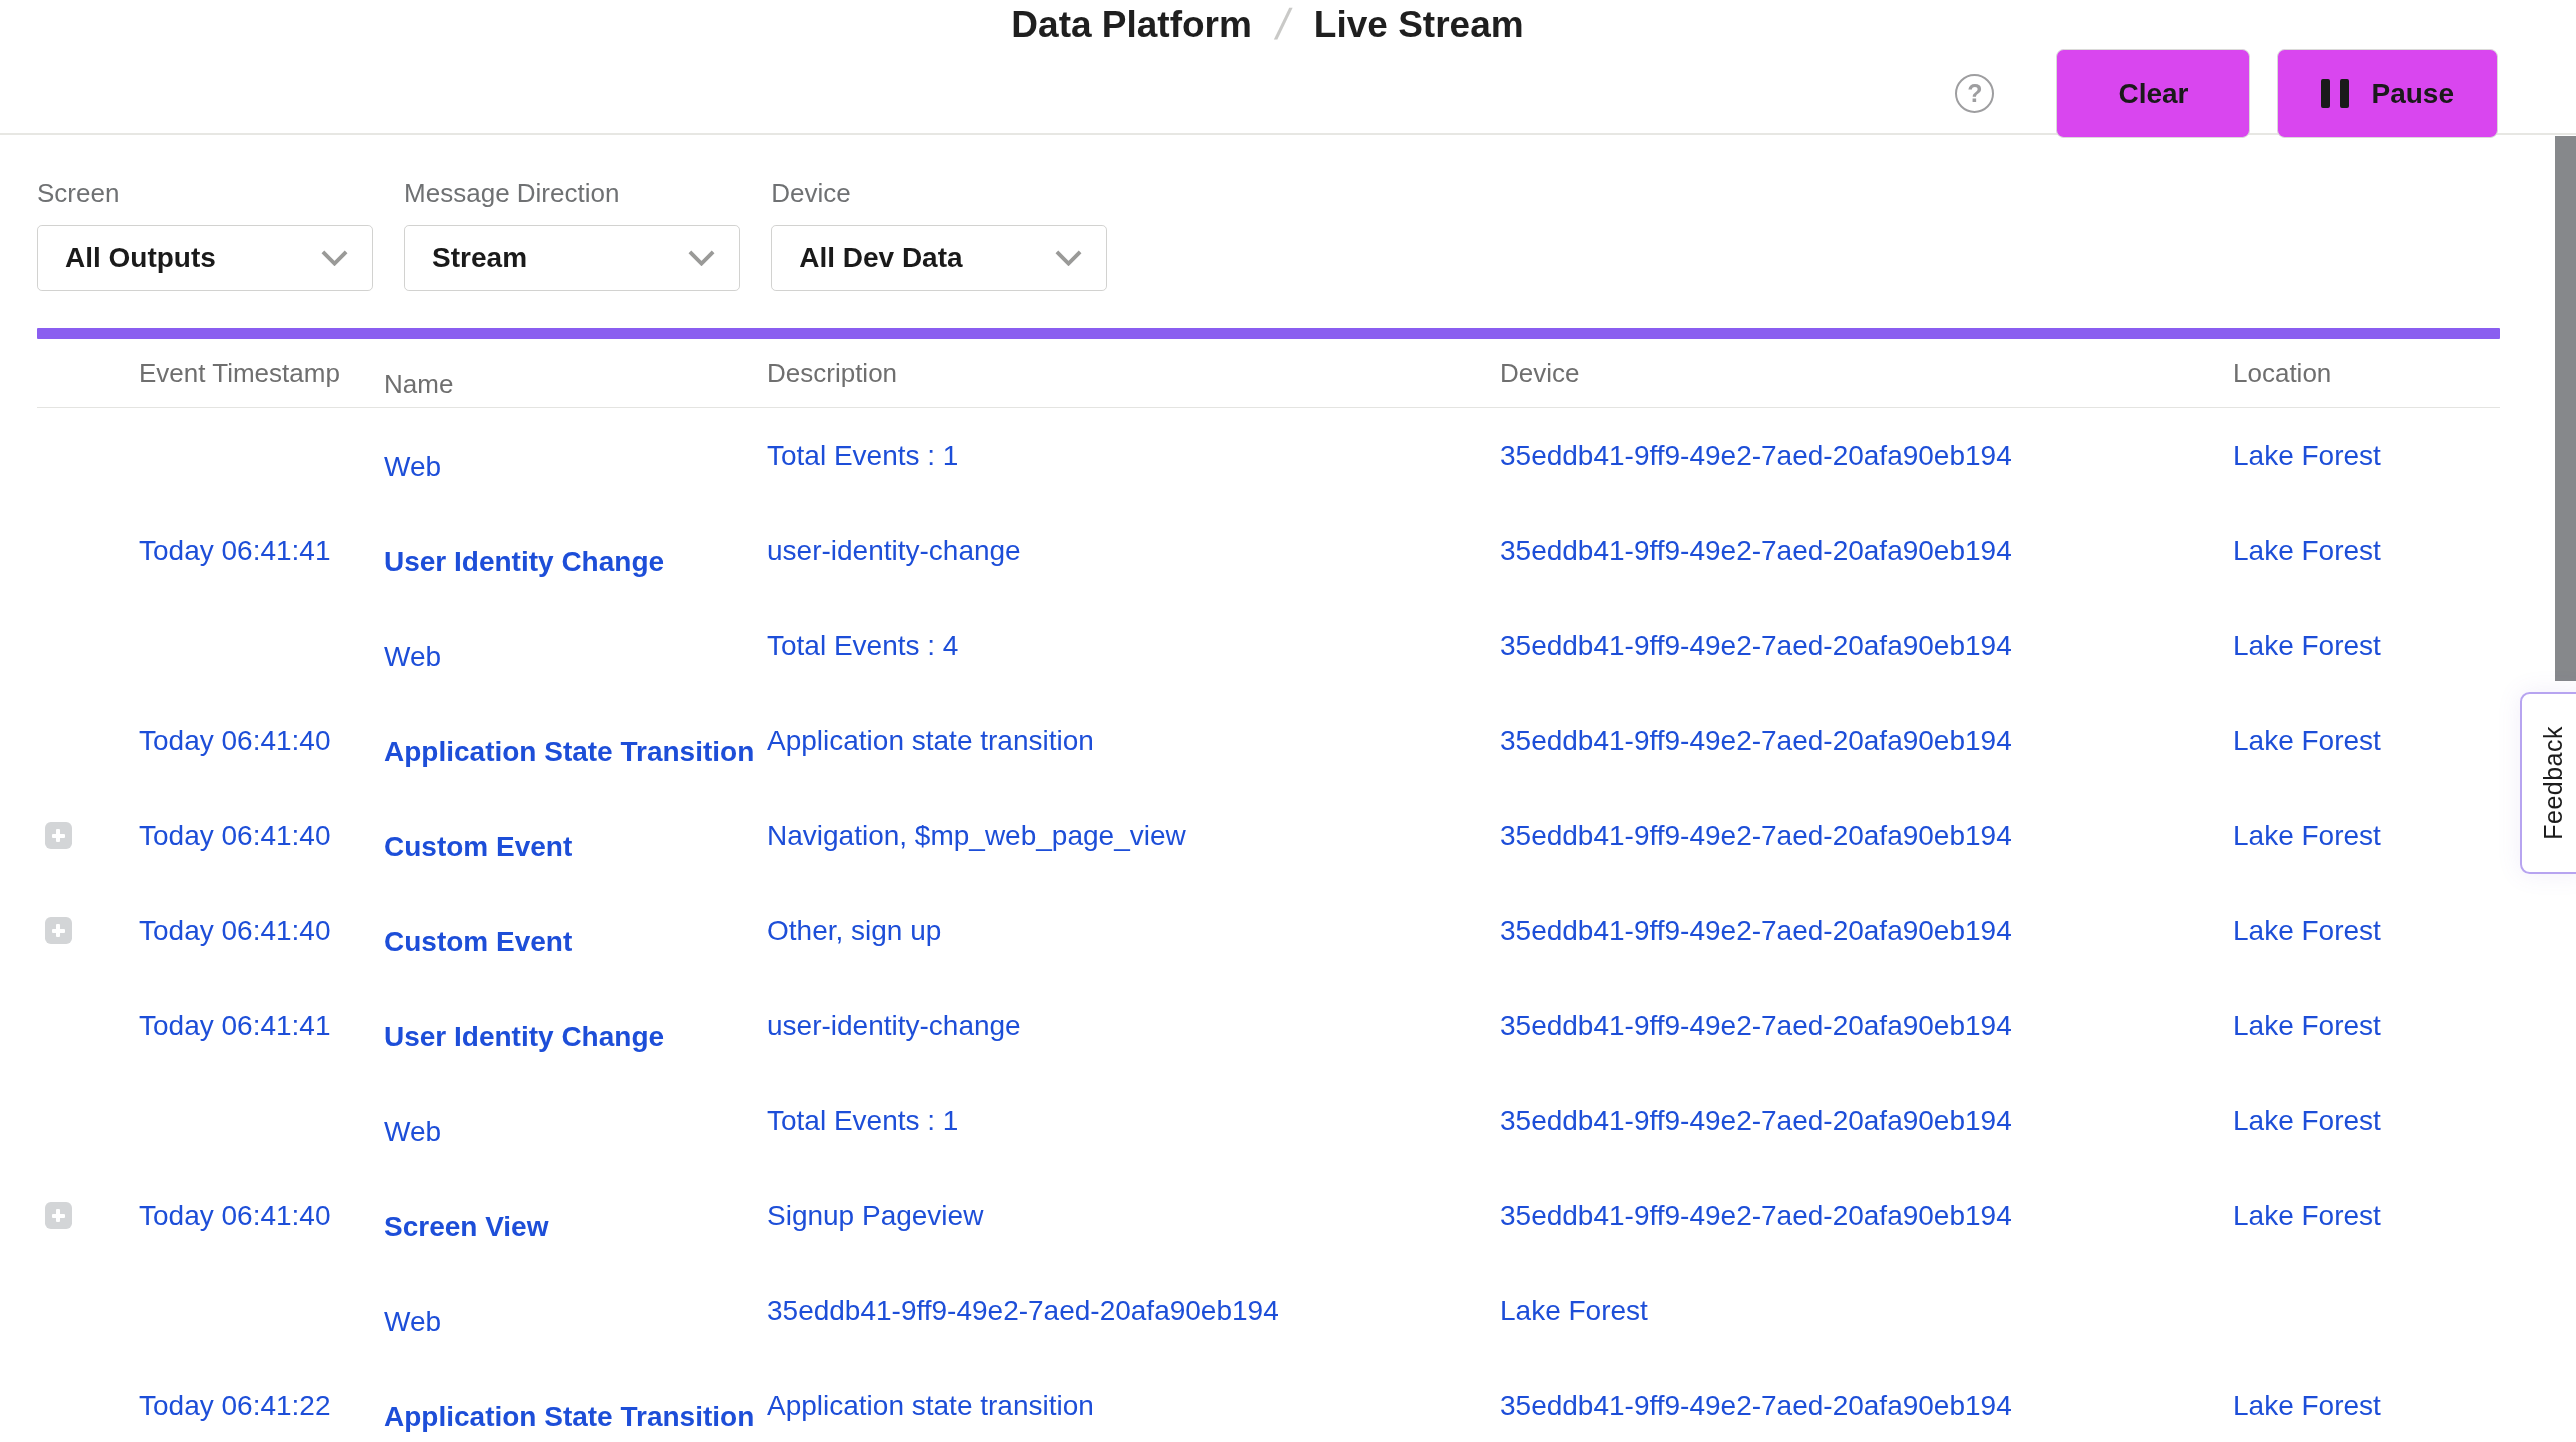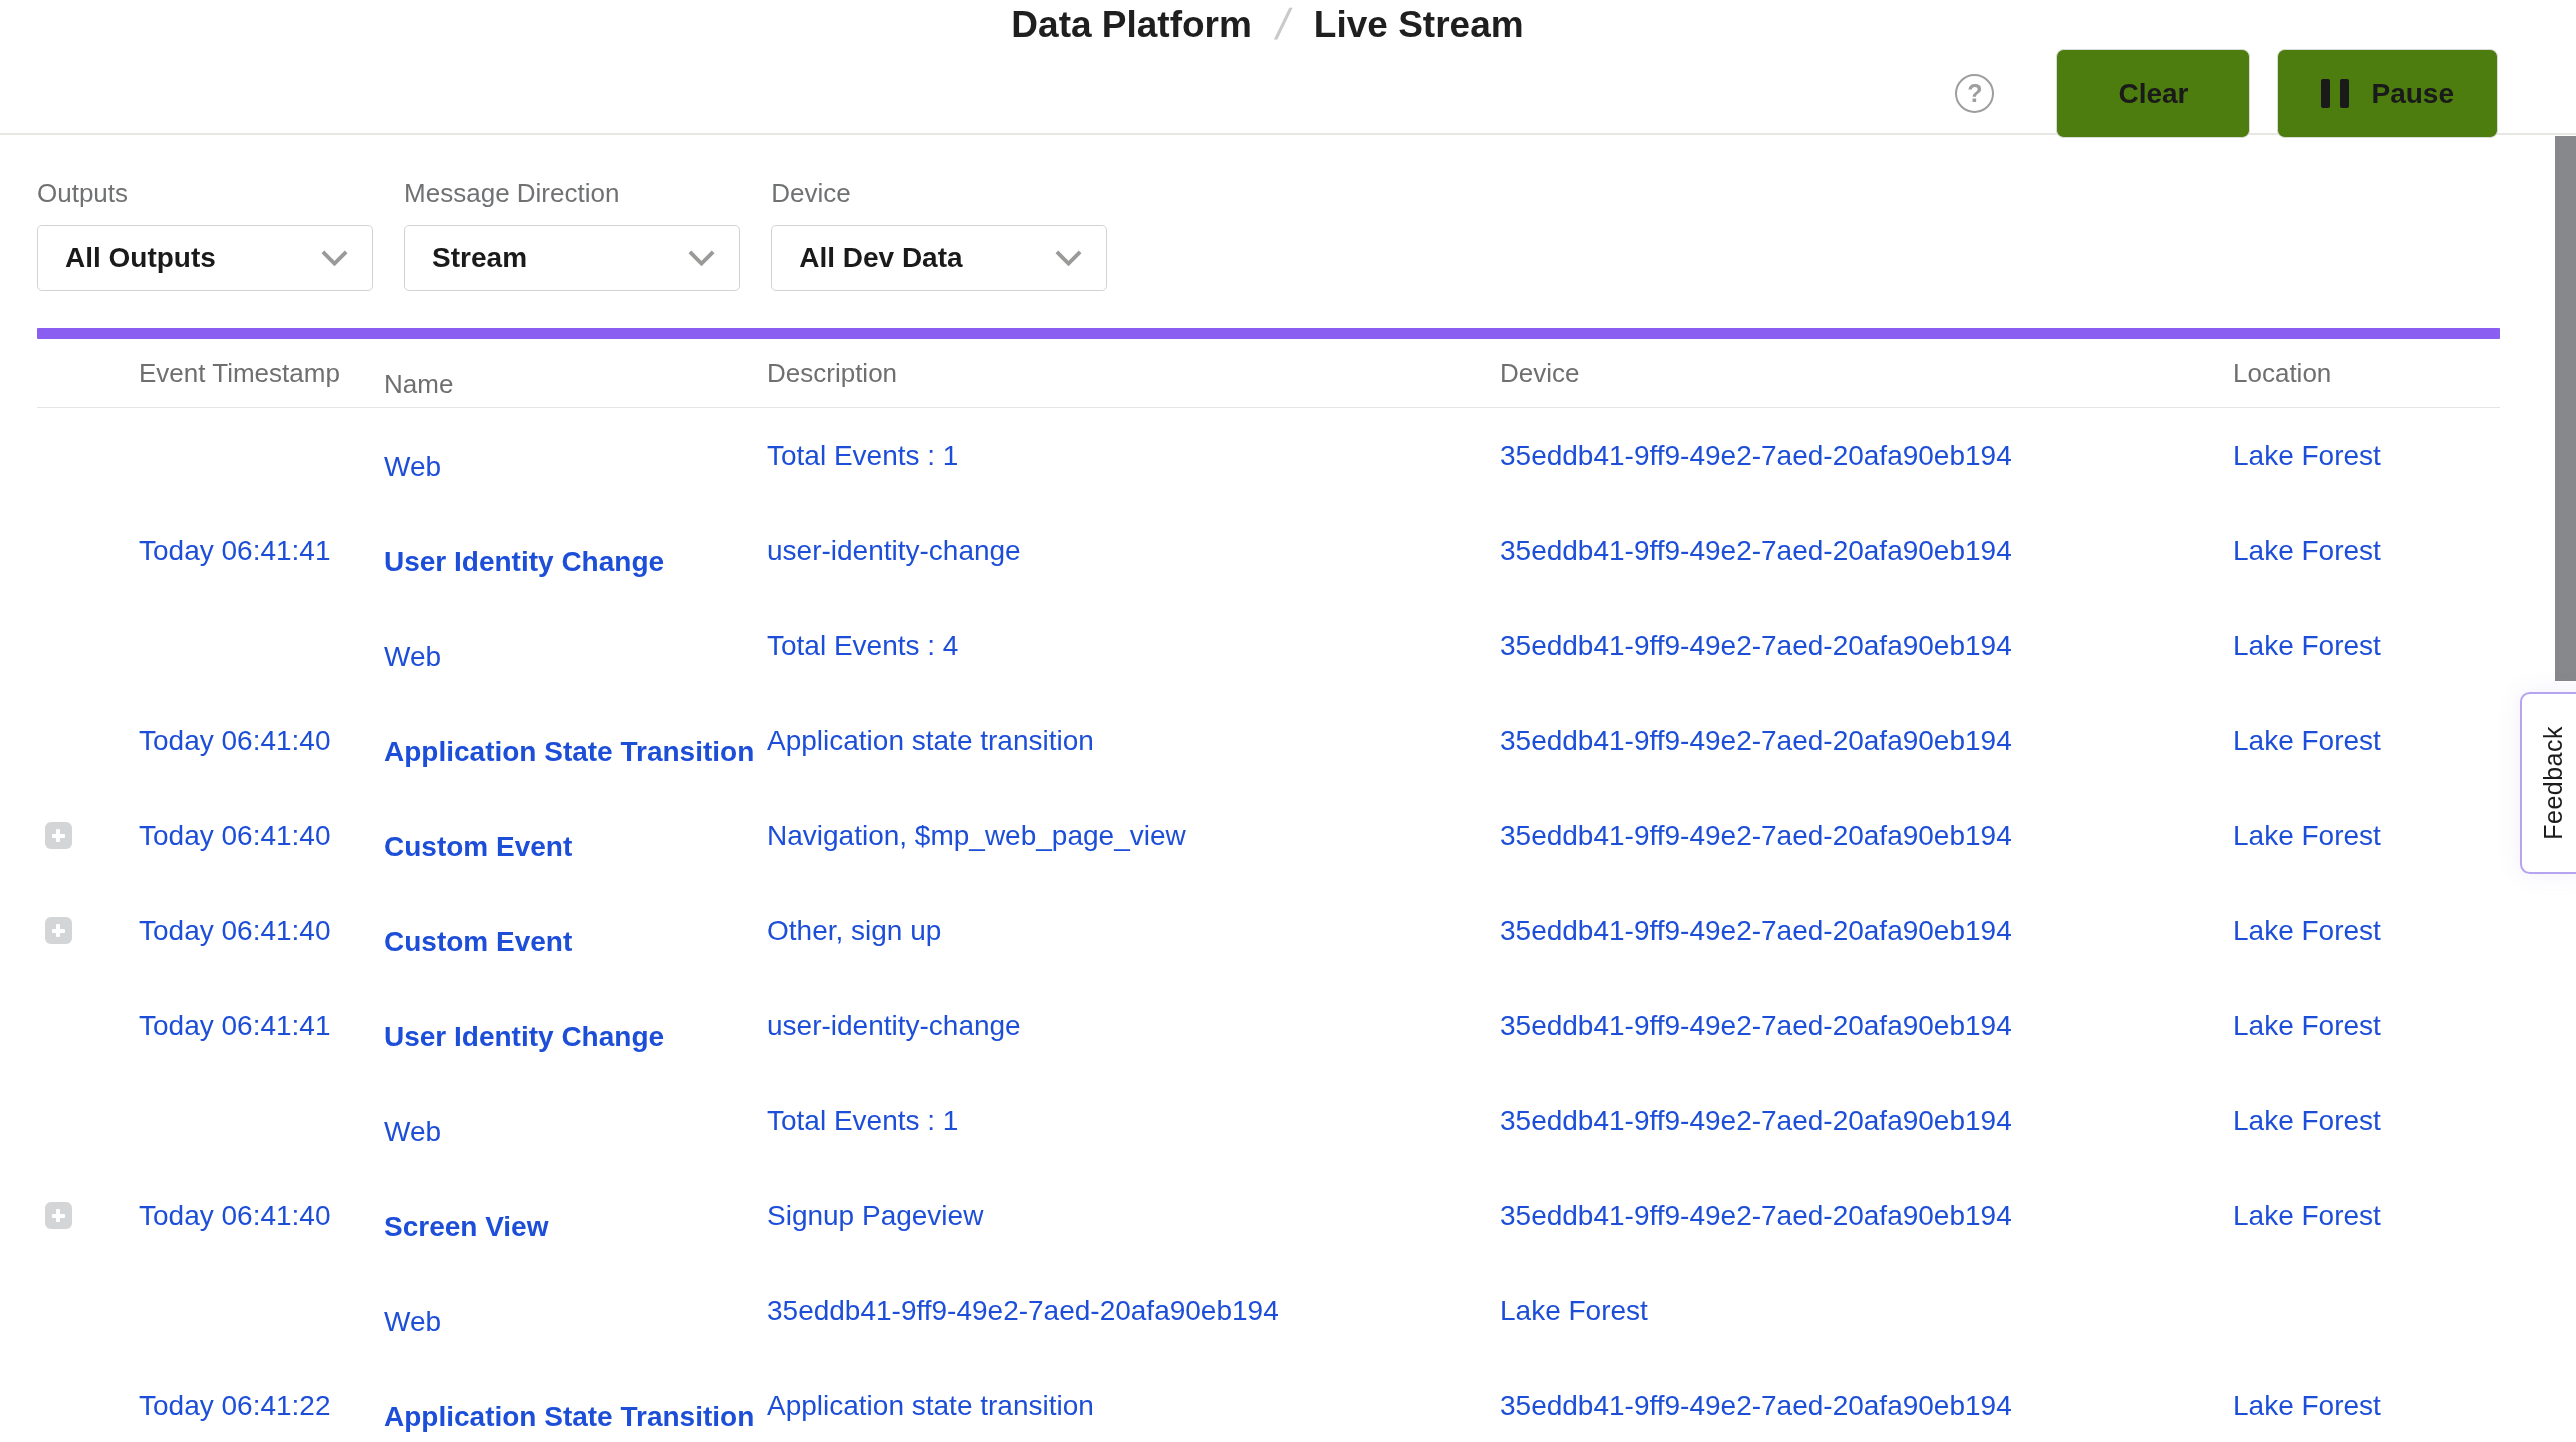--- a/index.html
+++ b/index.html
@@ -15,21 +15,21 @@
   }
   .breadcrumb { display:flex; align-items:center; gap:25px; font-size:37px; font-weight:600; color:#1f1f1f; }
   .crumb-sep { color:#c9c9c7; font-weight:300; font-size:43px; transform:skewX(-12deg); }
   .topbar-actions { margin-left:auto; display:flex; align-items:center; gap:27px; }
   .help-icon {
     width:39px; height:39px; border:2.9px solid #9e9ea0; border-radius:50%;
     color:#9e9ea0; font-size:25px; font-weight:700; display:flex; align-items:center; justify-content:center;
     margin-right:35px; cursor:pointer;
   }
   .btn {
-    height:89px; min-width:194px; background:#4d7c0f; border:1.9px solid #dadad8; border-radius:7.8px;
+    height:89px; min-width:194px; background:#d946ef; border:1.9px solid #dadad8; border-radius:7.8px;
     display:flex; align-items:center; justify-content:center; gap:23px;
     font-size:28px; font-weight:700; color:#1a1a1a; cursor:pointer; padding:0 43px;
     font-family:"Liberation Sans", sans-serif;
   }
   .pause-glyph { display:flex; gap:9.7px; }
   .pause-glyph span { width:8.7px; height:29px; background:#1a1a1a; border-radius:1.9px; display:block; }
 
   
   .content { padding:0 76px 0 37px; }
   .filters { display:flex; gap:17.5px; margin-top:43px; }
@@ -102,21 +102,21 @@
         </span>
       <span>Pause</span>
     </button>
   </div>
 </div>
 
 <div class="content">
 
   <div class="filters">
     <div class="filter">
-      <div class="filter-label">Outputs</div>
+      <div class="filter-label">Screen</div>
       <div class="dropdown">
         <span class="value">All Outputs</span>
         <svg width="29" height="17.5" viewBox="0 0 30 18">
             <polyline points="3,3 15,15 27,3" fill="none" stroke="#9a9a98" stroke-width="4"></polyline>
           </svg>
       </div>
     </div>
     <div class="filter">
       <div class="filter-label">Message Direction</div>
       <div class="dropdown">

